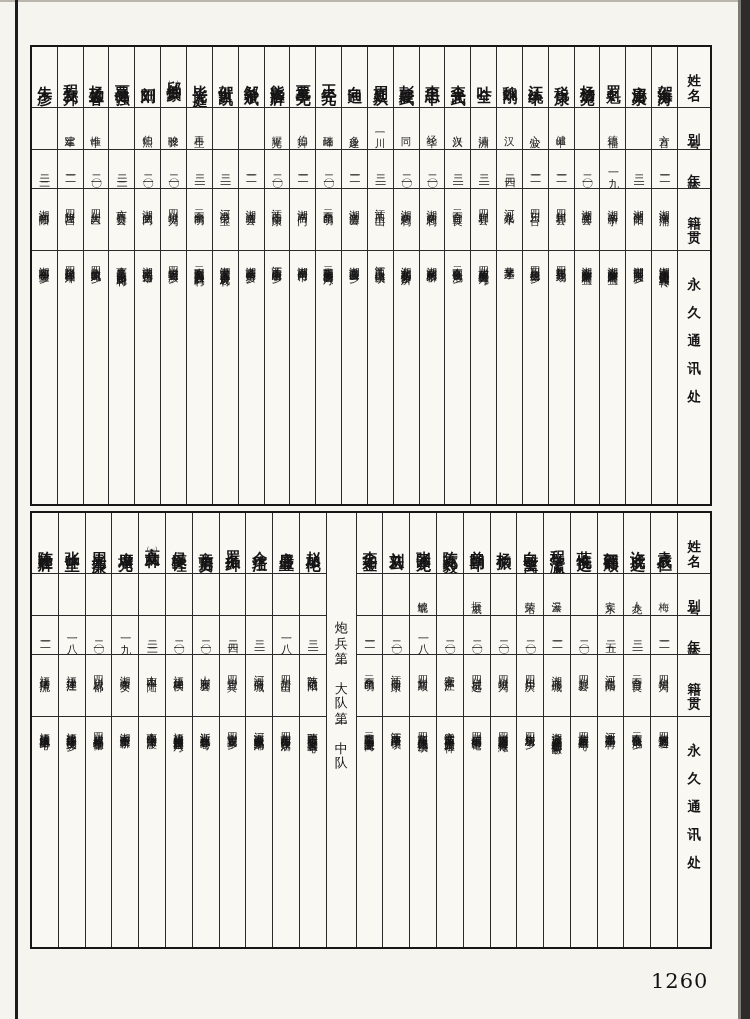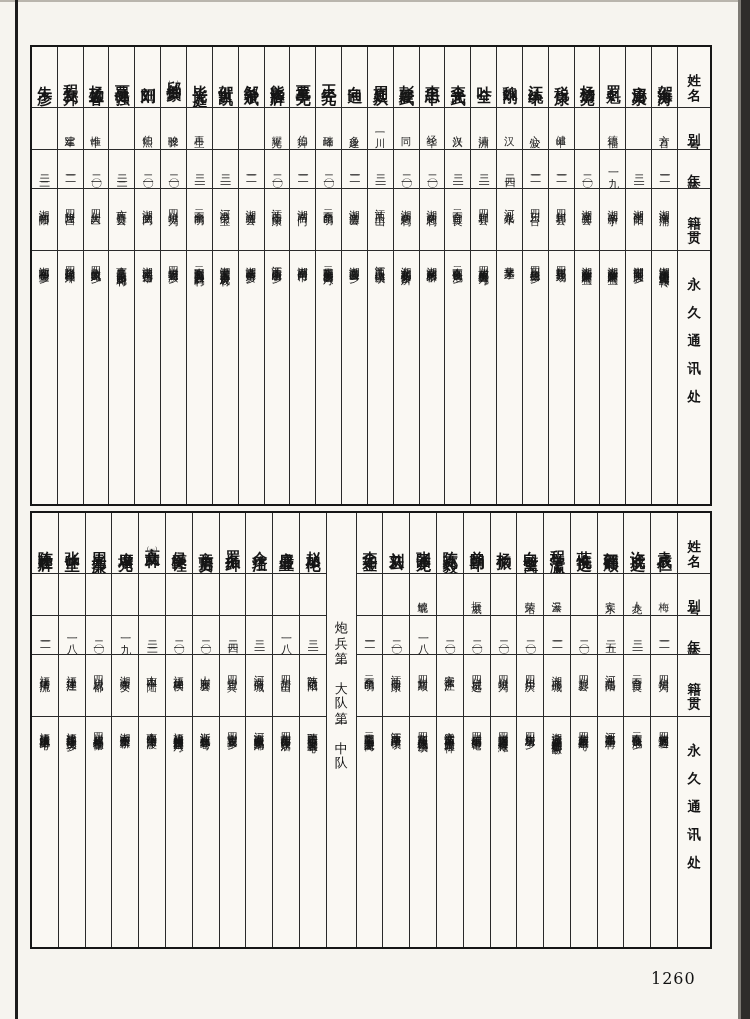--- a/index.html
+++ b/index.html
@@ -38,21 +38,21 @@
   .person-address{font-size:10.5px;letter-spacing:1px;}
   .section-label{font-size:13px;letter-spacing:15px;}
 
   .hdr{font-weight:bold;}
   .hdr-name{font-size:13.5px;letter-spacing:15px;}
   .hdr-alias{font-size:13px;letter-spacing:6px;}
   .hdr-age{font-size:13px;letter-spacing:5px;}
   .hdr-native{font-size:13.5px;letter-spacing:15px;}
   .hdr-address{font-size:13.5px;letter-spacing:28px;padding-top:8px;}
 
-  .page-number{position:absolute;top:969px;left:651px;font-size:16px;letter-spacing:1px;
+  .page-number{position:absolute;top:969px;left:651px;font-size:21px;letter-spacing:1px;
                font-family:"DejaVu Serif",serif;color:#111;}
 </style>
 </head>
 <body>
 
 <div class="page">
   <div class="edge-top"></div>
   <div class="edge-left"></div>
   <div class="edge-right2"></div>
   <div class="edge-right"></div>

